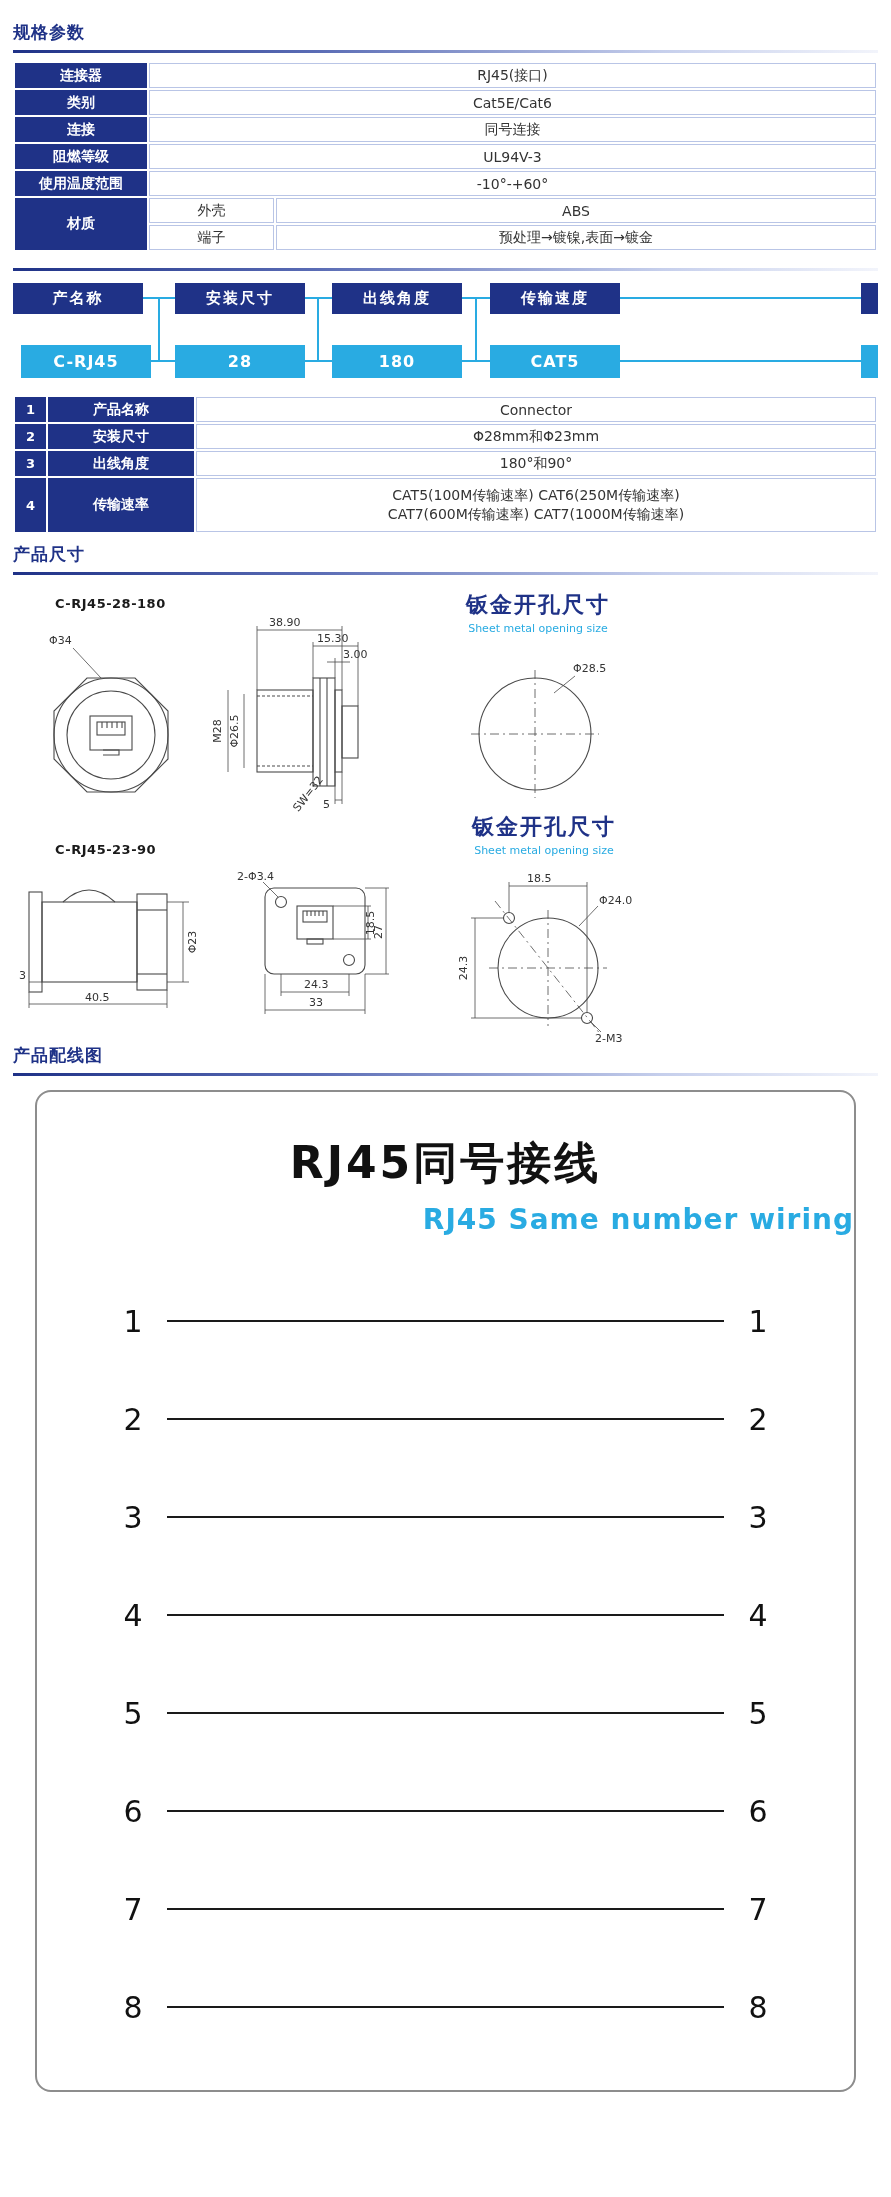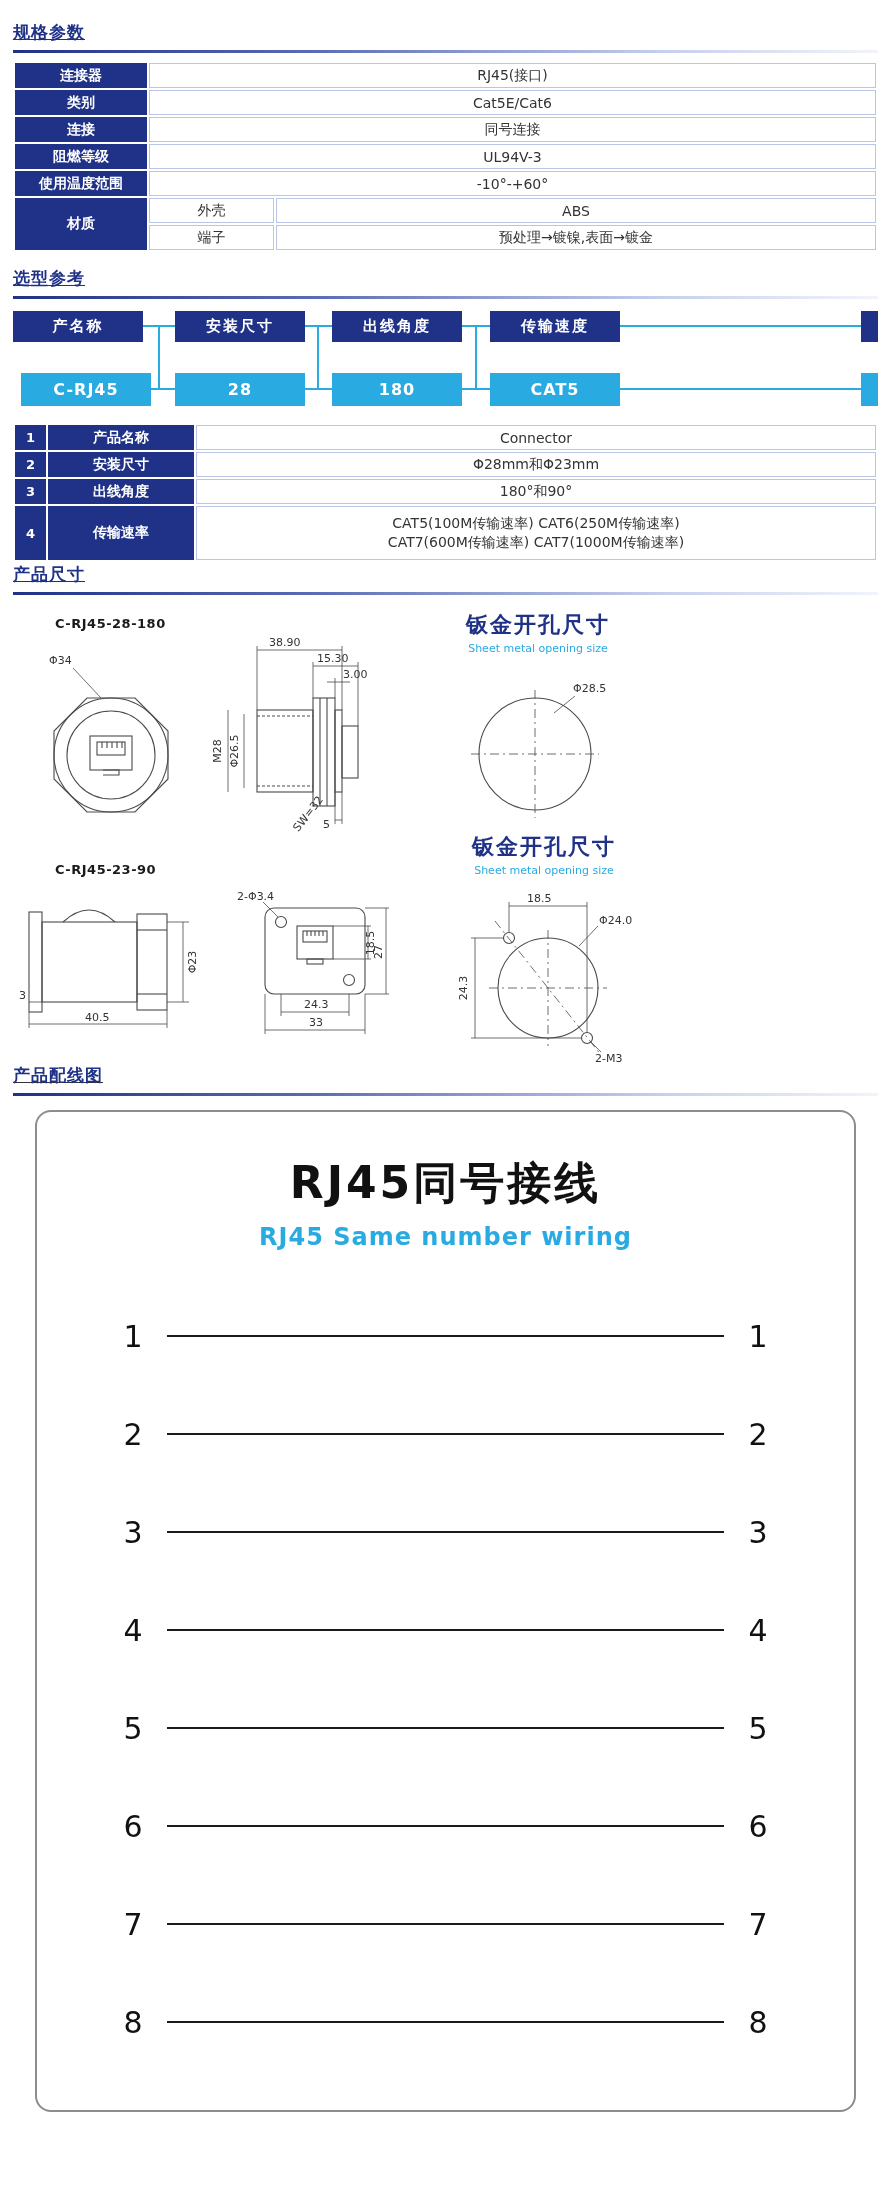--- a/index.html
+++ b/index.html
@@ -5,26 +5,26 @@
   * { margin:0; padding:0; box-sizing:border-box; }
   html,body { background:#ffffff; }
   body {
     width:891px; min-height:2197px; margin:0 auto;
     font-family:"DejaVu Sans","Liberation Sans",sans-serif;
     color:#333;
   }
   .content { padding:22px 13px 0 13px; }
 
   
-  .sec-head { margin-top:0;text-decoration:underline; }
+  .sec-head { margin-top:0; }
   .sec-title { font-size:17px; font-weight:bold; color:#1f3287; letter-spacing:1px; line-height:20px; }
   .sec-bar { height:3px; margin-top:8px;
     background:linear-gradient(90deg,#1f3287 0%,#5a6cb5 35%,#c6cfec 75%,#f2f4fb 100%); }
   .mt16 { margin-top:16px; }
-  .mt14 { margin-top:2px; }
+  .mt14 { margin-top:10px; }
   .mt8  { }
 
   
   table.grid { border-collapse:separate; border-spacing:2px; width:100%; table-layout:fixed; }
   table.grid td { text-align:center; vertical-align:middle; padding:2px 4px; }
   td.hd { background:#1f3287; color:#ffffff; font-size:14px; font-weight:bold; height:25px;margin-top:8px; }
   td.val { border:1px solid #b9c5e6; background:#fff; color:#333; font-size:14px; height:25px; }
   .spec-table { margin-top:8px; }
   .spec-table col.c-label { width:132px; }
   .spec-table col.c-sub { width:125px; }
@@ -55,21 +55,21 @@
   svg { overflow:visible; }
   svg text { font-size:11px; fill:#333; font-family:"DejaVu Sans","Liberation Sans",sans-serif; }
   .stroke { stroke:#4a4a4a; fill:none; stroke-width:1.1; }
   .dash { stroke-dasharray:9 4 2 4; }
   .thin { stroke-width:0.8; }
 
   
   .wire-box { margin:14px 22px 0 22px; height:1002px; border:2px solid #8d8d8d;
               border-radius:16px; padding-top:42px; }
   .wire-title { text-align:center; font-size:44px; font-weight:bold; color:#111; letter-spacing:3px; }
-  .wire-sub { text-align:center; font-size:24px; font-weight:bold; color:#29abe2; margin-top:10px; letter-spacing:1px; }
+  .wire-sub { text-align:right; font-size:28px; font-weight:bold; color:#29abe2; margin-top:10px; letter-spacing:1px; }
   .wire-rows { margin:36px 78px 0 78px; }
   .wire-row { height:98px; display:flex; align-items:center; }
   .wire-num { width:36px; font-size:30px; color:#111; text-align:center; }
   .wire-line { flex:1; border-top:2px solid #1a1a1a; margin:0 16px; }
 </style>
 </head>
 <body>
 
 <div class="content">
 
@@ -111,21 +111,20 @@
         <td class="val">ABS</td>
       </tr>
       <tr>
         <td class="val">端子</td>
         <td class="val">预处理→镀镍,表面→镀金</td>
       </tr>
     </tbody>
   </table>
 
   <div class="sec-head mt16">
-    <div class="sec-title">选型参考</div>
     <div class="sec-bar"></div>
   </div>
 
   <div class="flow">
     <div class="fbox top" style="left:0">产名称</div>
     <div class="fbox top" style="left:162px">安装尺寸</div>
     <div class="fbox top" style="left:319px">出线角度</div>
     <div class="fbox top" style="left:477px">传输速度</div>
 
     <div class="fbox bot" style="left:8px">C-RJ45</div>

